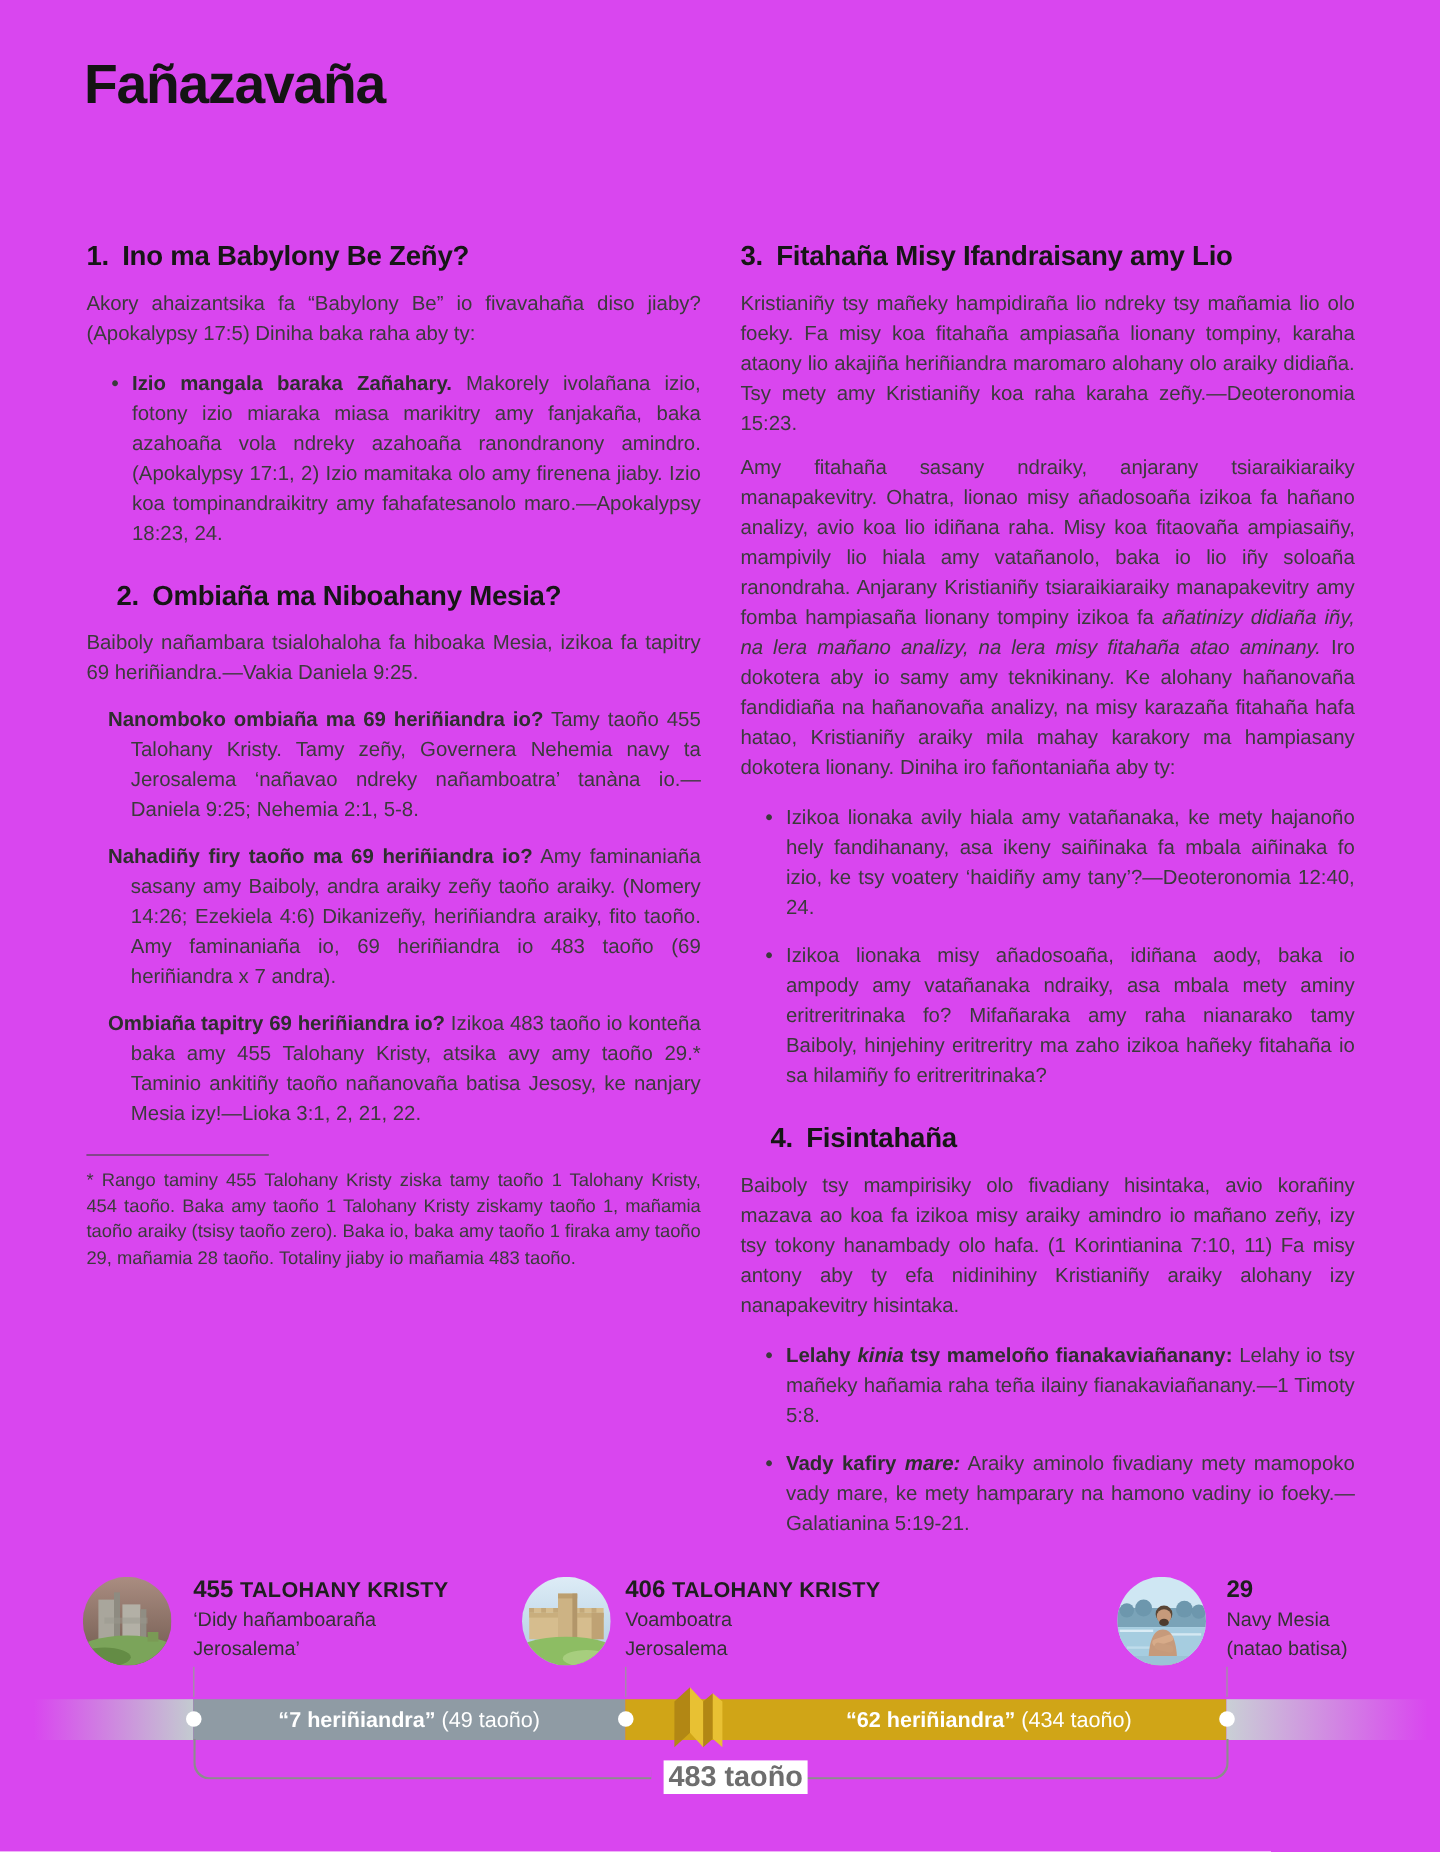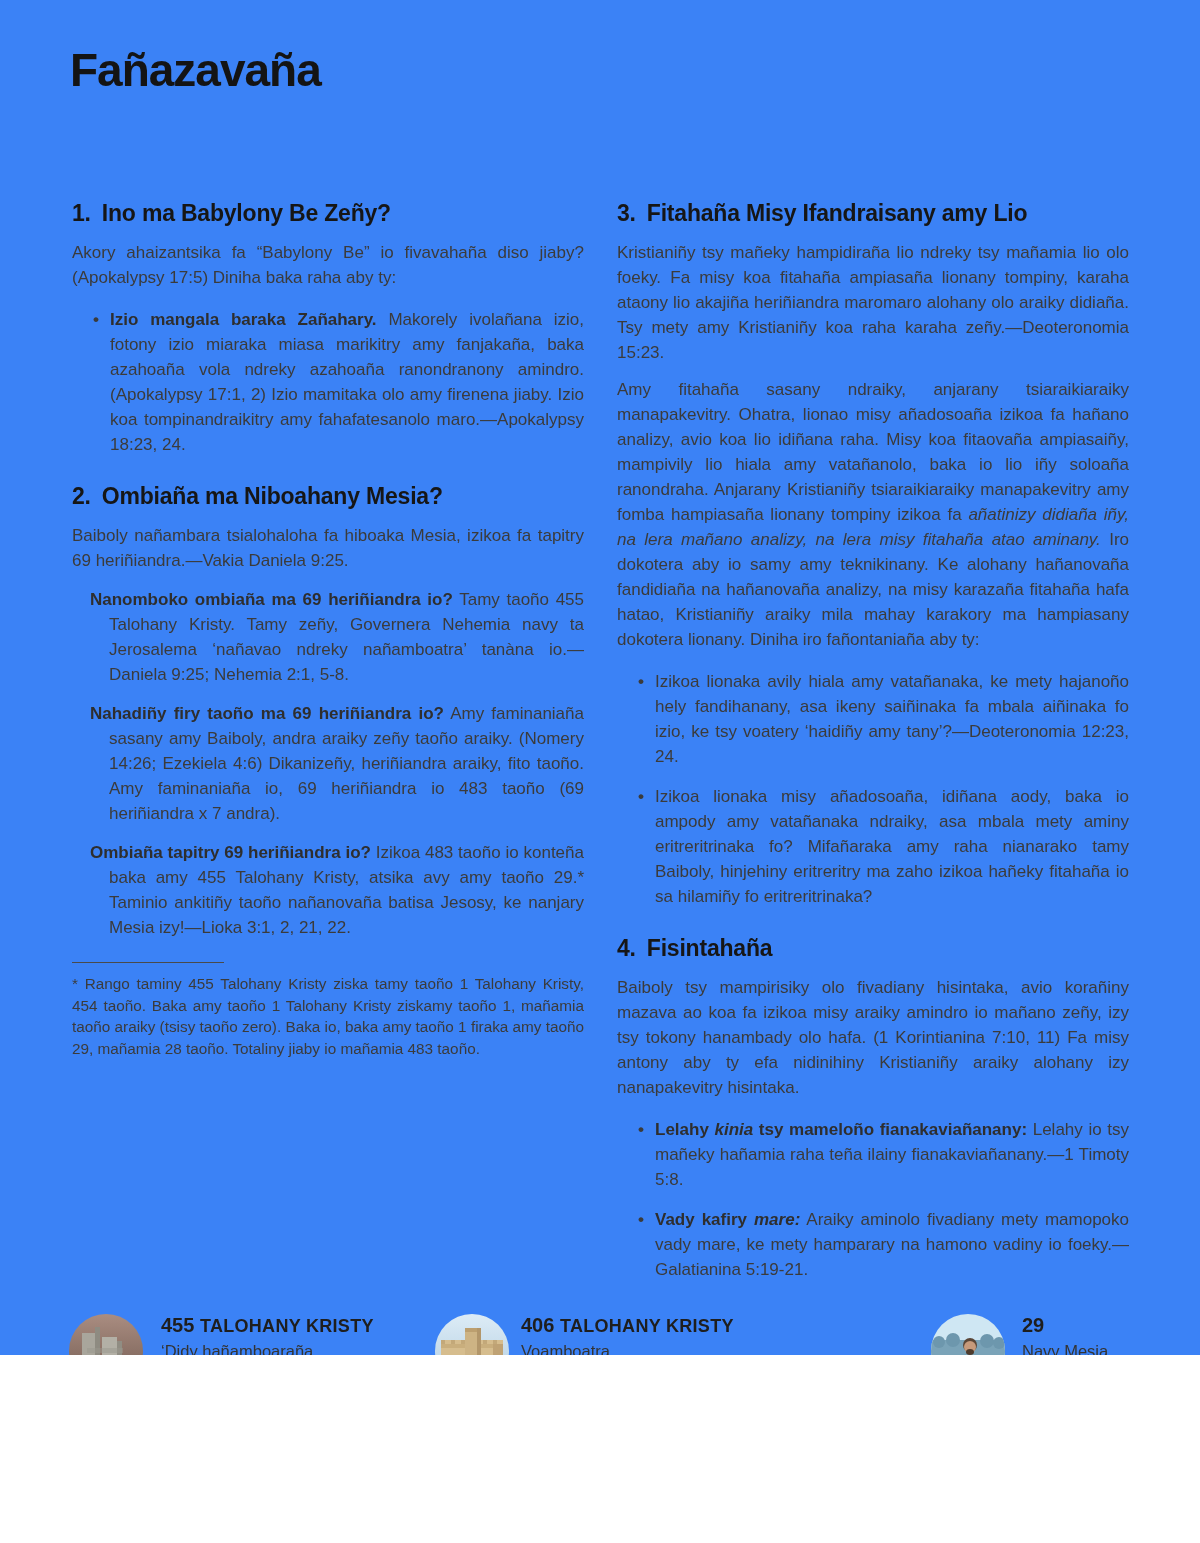--- a/index.html
+++ b/index.html
@@ -1,25 +1,25 @@
 <!DOCTYPE html>
 <html><head>
 <meta charset="utf-8">
 <style>
   html,body{margin:0;padding:0;background:#fff;}
-  .page{position:relative;width:1200px;height:1355px;background:#3b82f6;overflow:hidden;
+  .page{position:relative;width:1200px;height:1543px;background:#d946ef;overflow:hidden;
         font-family:"Liberation Sans","DejaVu Sans",sans-serif;color:#3b3b3b;}
   h1.title{position:absolute;left:70px;top:44px;margin:0;font-size:46px;line-height:52px;
         font-weight:700;color:#141414;letter-spacing:-1px;}
   .col{position:absolute;top:198px;width:512px;font-size:17px;line-height:25px;text-align:justify;}
   .col1{left:72px;}
   .col2{left:617px;}
   h2.sec{margin:0;font-size:23px;line-height:30px;font-weight:700;color:#161616;text-align:left;letter-spacing:-0.2px;}
   h2.sec .num{margin-right:11px;}
-  h2.s-follow{margin-top:24px;}
+  h2.s-follow{margin-top:24px;margin-left:25px;}
   p.intro{margin:12px 0 0 0;}
   .bullet{position:relative;margin:15px 0 0 0;padding-left:38px;}
   .bullet::before{content:"\2022";position:absolute;left:21px;top:0;color:#3b3b3b;font-weight:700;}
   .bullets{margin-top:17px;}
   .hang{margin:14px 0 0 37px;text-indent:-19px;}
   .hang b{color:#2e2e2e;}
   .bullet b{color:#2e2e2e;}
   .i{font-style:italic;}
   .fn-rule{width:152px;border:none;border-top:1.5px solid #4a4a4a;margin:22px 0 0 0;}
   .footnote{margin:10px 0 0 0;font-size:15.3px;line-height:21.5px;}
@@ -76,21 +76,21 @@
     <p class="hang"><b>Ombiaña tapitry 69 heriñiandra io?</b><span> Izikoa 483 taoño io konteña baka amy 455 Talohany Kristy, atsika avy amy taoño 29.* Taminio ankitiñy taoño nañanovaña batisa Jesosy, ke nanjary Mesia izy!—Lioka 3:1, 2, 21, 22.</span></p>
     <hr class="fn-rule">
     <p class="footnote">* Rango taminy 455 Talohany Kristy ziska tamy taoño 1 Talohany Kristy, 454 taoño. Baka amy taoño 1 Talohany Kristy ziskamy taoño 1, mañamia taoño araiky (tsisy taoño zero). Baka io, baka amy taoño 1 firaka amy taoño 29, mañamia 28 taoño. Totaliny jiaby io mañamia 483 taoño.</p>
   </div>
 
   <div class="col col2">
     <h2 class="sec"><span class="num">3.</span><span>Fitahaña Misy Ifandraisany amy Lio</span></h2>
     <p class="intro">Kristianiñy tsy mañeky hampidiraña lio ndreky tsy mañamia lio olo foeky. Fa misy koa fitahaña ampiasaña lionany tompiny, karaha ataony lio akajiña heriñiandra maromaro alohany olo araiky didiaña. Tsy mety amy Kristianiñy koa raha karaha zeñy.—Deoteronomia 15:23.</p>
     <p class="intro"><span>Amy fitahaña sasany ndraiky, anjarany tsiaraikiaraiky manapakevitry. Ohatra, lionao misy añadosoaña izikoa fa hañano analizy, avio koa lio idiñana raha. Misy koa fitaovaña ampiasaiñy, mampivily lio hiala amy vatañanolo, baka io lio iñy soloaña ranondraha. Anjarany Kristianiñy tsiaraikiaraiky manapakevitry amy fomba hampiasaña lionany tompiny izikoa fa </span><span class="i">añatinizy didiaña iñy, na lera mañano analizy, na lera misy fitahaña atao aminany.</span><span> Iro dokotera aby io samy amy teknikinany. Ke alohany hañanovaña fandidiaña na hañanovaña analizy, na misy karazaña fitahaña hafa hatao, Kristianiñy araiky mila mahay karakory ma hampiasany dokotera lionany. Diniha iro fañontaniaña aby ty:</span></p>
     <div class="bullets">
-      <p class="bullet"><span>Izikoa lionaka avily hiala amy vatañanaka, ke mety hajanoño hely fandihanany, asa ikeny saiñinaka fa mbala aiñinaka fo izio, ke tsy voatery ‘haidiñy amy tany’?—Deoteronomia 12:23, 24.</span></p>
+      <p class="bullet"><span>Izikoa lionaka avily hiala amy vatañanaka, ke mety hajanoño hely fandihanany, asa ikeny saiñinaka fa mbala aiñinaka fo izio, ke tsy voatery ‘haidiñy amy tany’?—Deoteronomia 12:40, 24.</span></p>
       <p class="bullet"><span>Izikoa lionaka misy añadosoaña, idiñana aody, baka io ampody amy vatañanaka ndraiky, asa mbala mety aminy eritreritrinaka fo? Mifañaraka amy raha nianarako tamy Baiboly, hinjehiny eritreritry ma zaho izikoa hañeky fitahaña io sa hilamiñy fo eritreritrinaka?</span></p>
     </div>
 
     <h2 class="sec s-follow"><span class="num">4.</span><span>Fisintahaña</span></h2>
     <p class="intro">Baiboly tsy mampirisiky olo fivadiany hisintaka, avio korañiny mazava ao koa fa izikoa misy araiky amindro io mañano zeñy, izy tsy tokony hanambady olo hafa. (1 Korintianina 7:10, 11) Fa misy antony aby ty efa nidinihiny Kristianiñy araiky alohany izy nanapakevitry hisintaka.</p>
     <div class="bullets">
       <p class="bullet"><b>Lelahy </b><b class="i">kinia</b><b> tsy mameloño fianakaviañanany:</b><span> Lelahy io tsy mañeky hañamia raha teña ilainy fianakaviañanany.—1 Timoty 5:8.</span></p>
       <p class="bullet"><b>Vady kafiry </b><b class="i">mare:</b><b></b><span> Araiky aminolo fivadiany mety mamopoko vady mare, ke mety hamparary na hamono vadiny io foeky.—Galatianina 5:19-21.</span></p>
     </div>
   </div>

